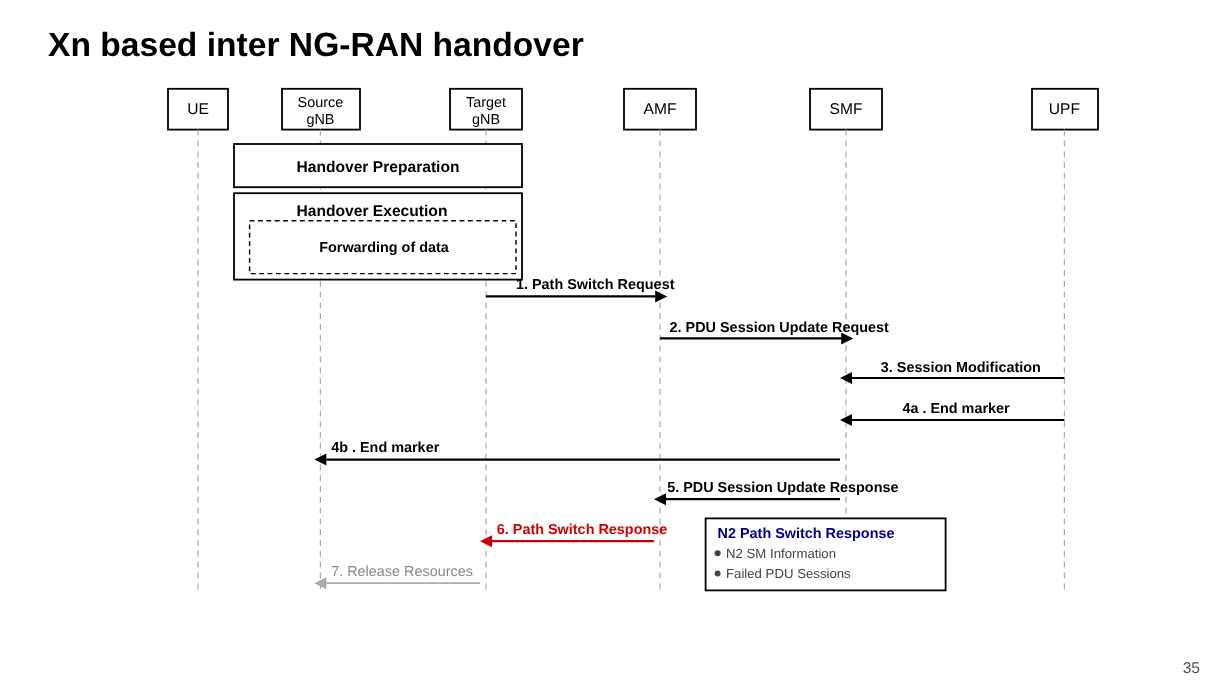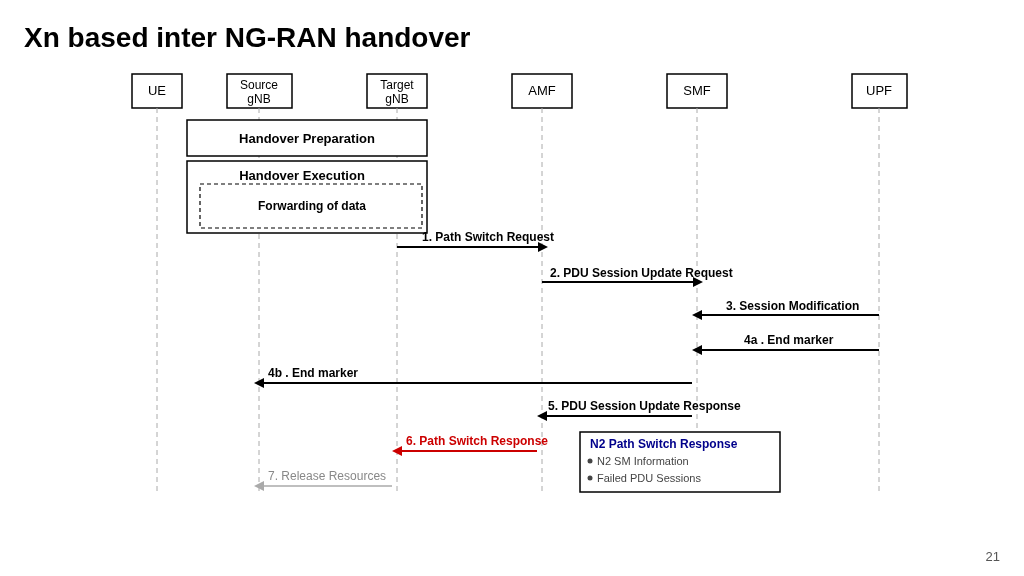--- a/index.html
+++ b/index.html
@@ -8,21 +8,21 @@
       height: 576px;
       background: #ffffff;
       font-family: Arial, sans-serif;
       position: relative;
       overflow: hidden;
     }
     .slide {
       width: 1024px;
       height: 576px;
       position: relative;
-      padding: 20px 24px;
+      padding: 20px 40px;
     }
     .title {
       font-size: 28px;
       font-weight: bold;
       color: #000;
       line-height: 1.3;
       margin-bottom: 16px;
     }
     .page-num {
       position: absolute;
@@ -117,14 +117,14 @@
     <text x="236" y="408" font-size="12" font-family="Arial" fill="#888">7. Release Resources</text>
 
     <rect x="548" y="360" width="200" height="60" fill="white" stroke="black" stroke-width="1.5"></rect>
     <text x="558" y="376" font-size="12" font-weight="bold" font-family="Arial" fill="#00008b">N2 Path Switch Response</text>
     <circle cx="558" cy="389" r="2.5" fill="#444"></circle>
     <text x="565" y="393" font-size="11" font-family="Arial" fill="#444">N2 SM Information</text>
     <circle cx="558" cy="406" r="2.5" fill="#444"></circle>
     <text x="565" y="410" font-size="11" font-family="Arial" fill="#444">Failed PDU Sessions</text>
   </svg>
 
-  <div class="page-num">21</div>
+  <div class="page-num">35</div>
 </div>
 
 </body></html>

